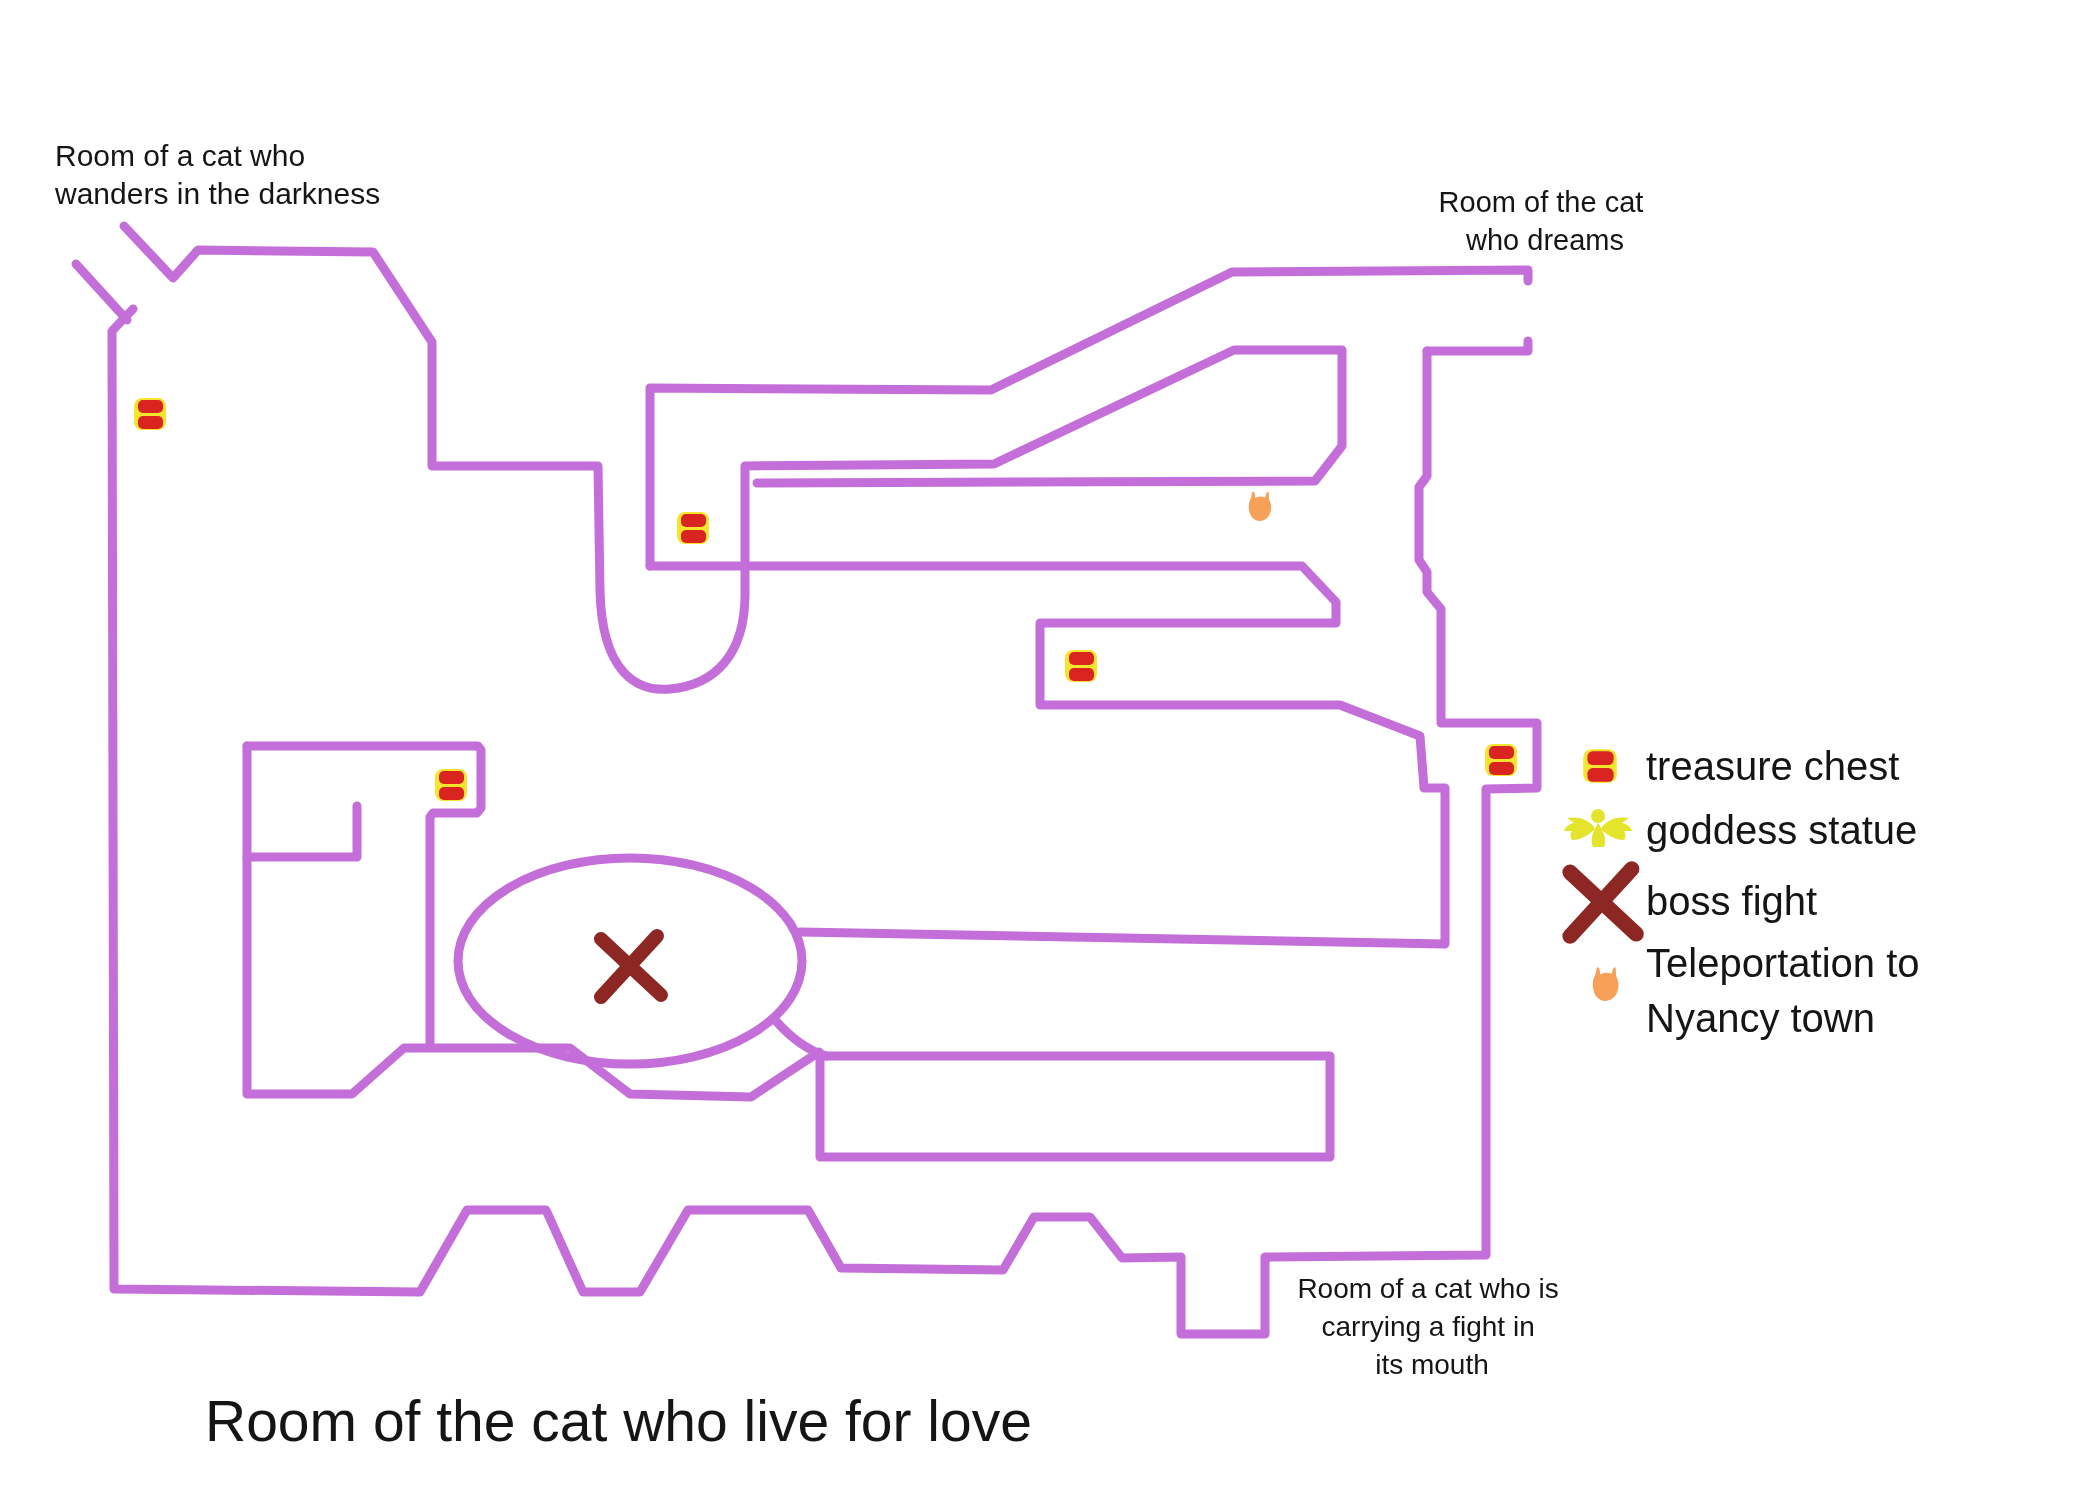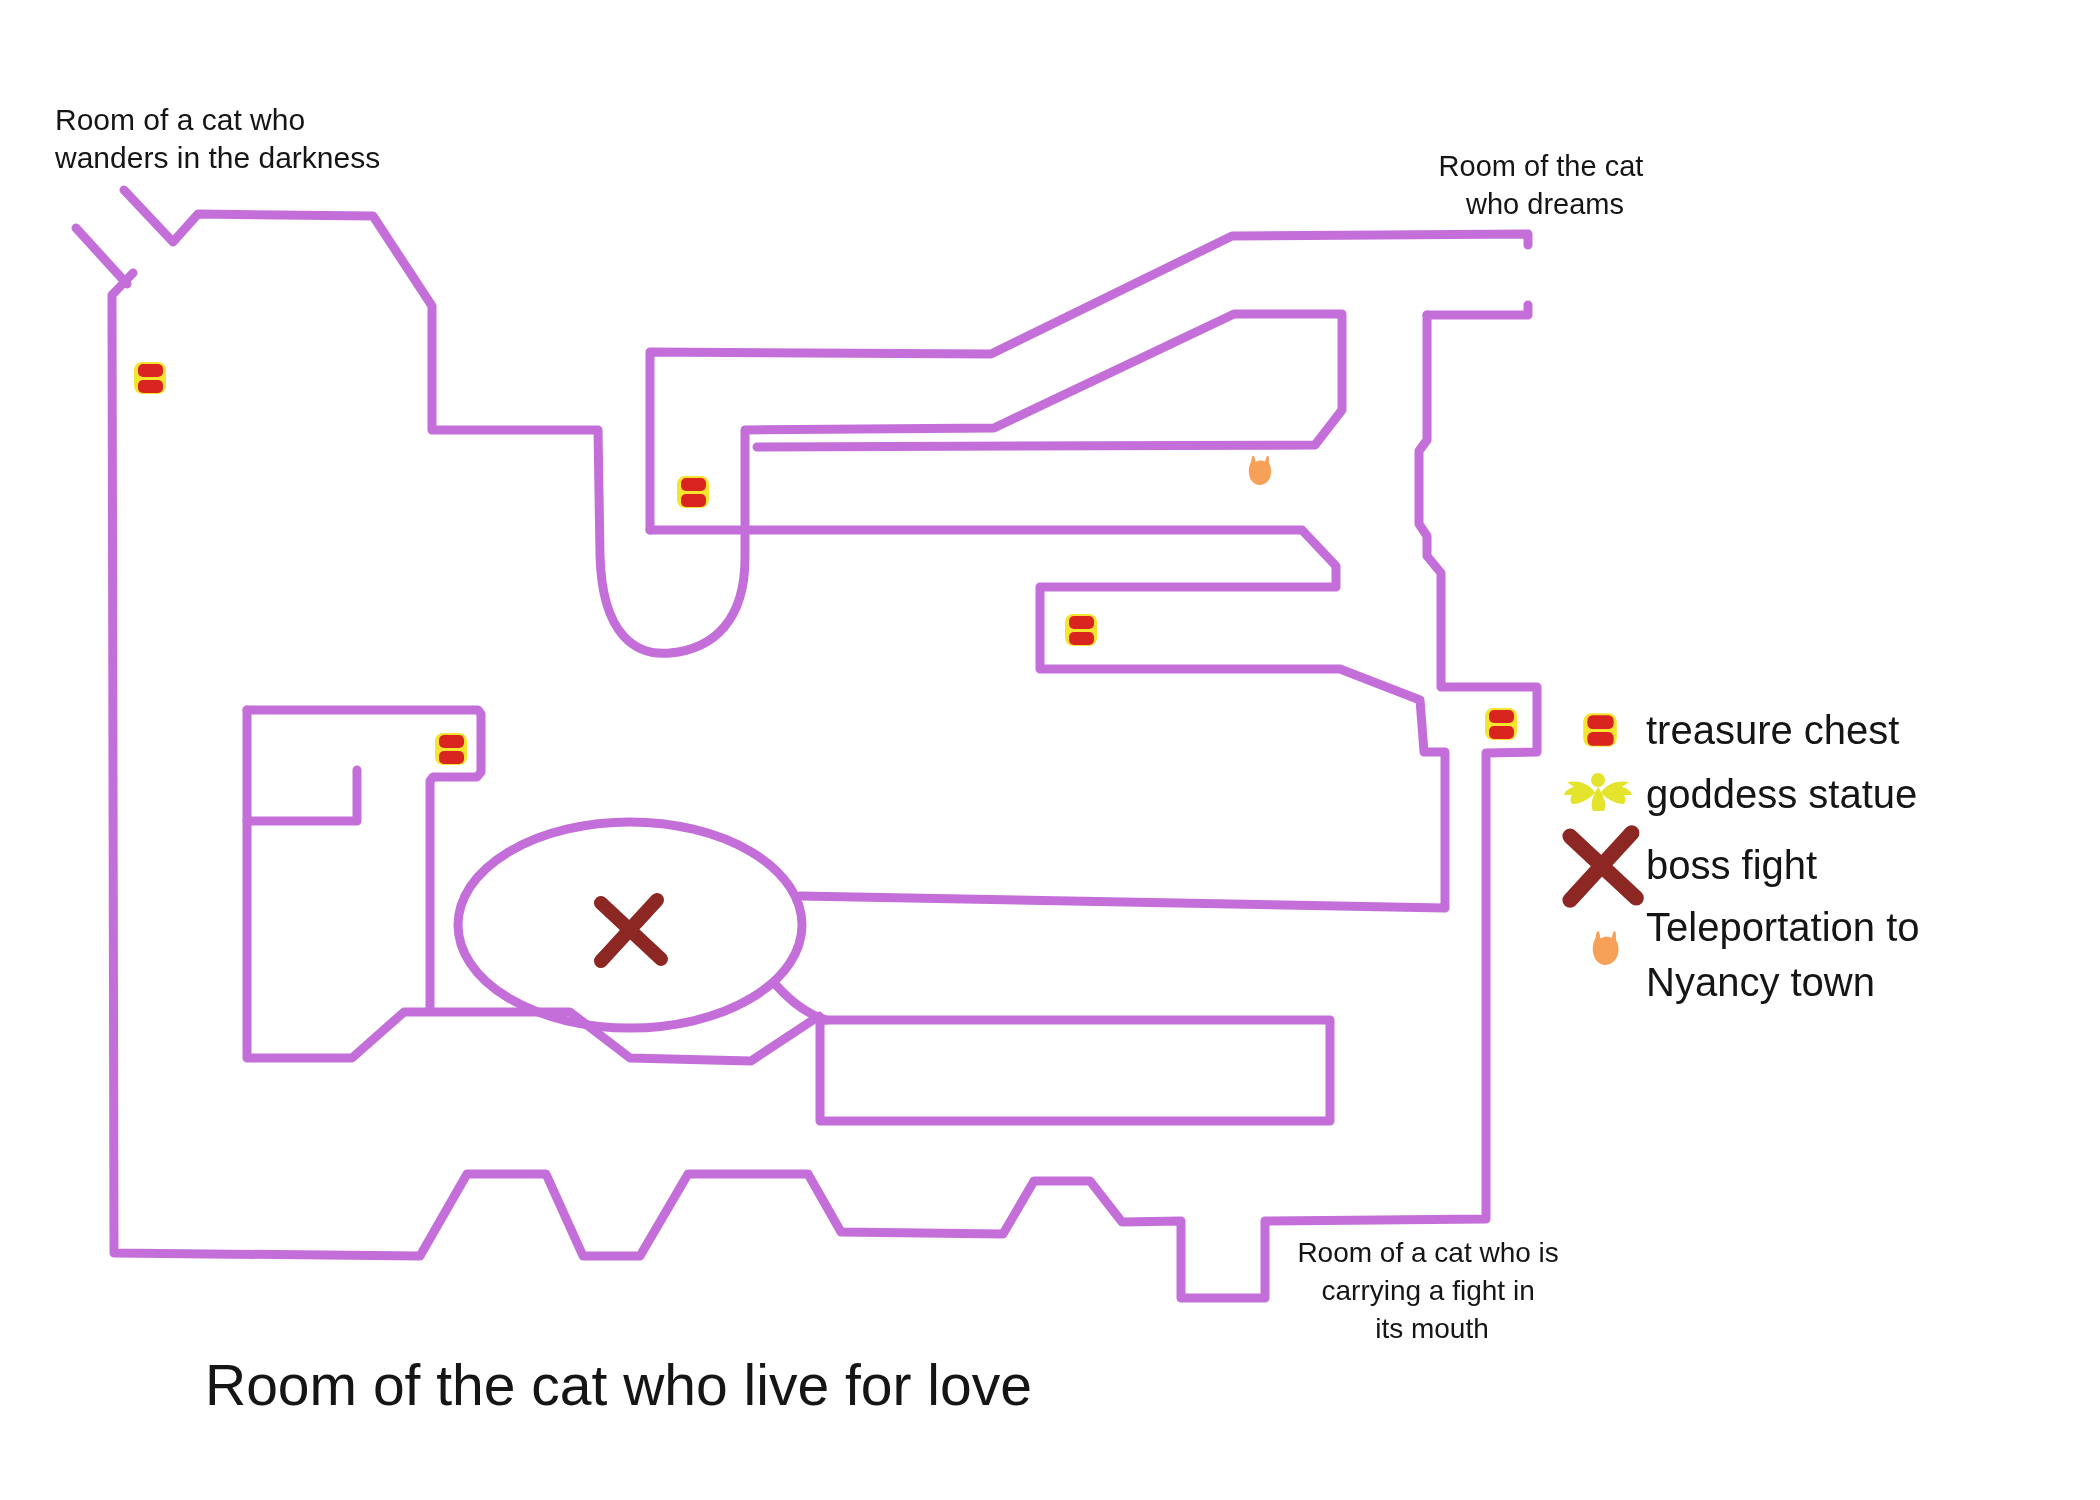--- a/index.html
+++ b/index.html
@@ -2,20 +2,21 @@
 <html><head>
 <meta charset="utf-8">
 <style>
   html,body{margin:0;padding:0;background:#ffffff;}
   .stage{
     position:relative;
     width:2100px;height:1445px;
     background:#ffffff;
     font-family:"Liberation Sans", sans-serif;
     overflow:hidden;
+    margin-top:36px;
   }
   svg.map{position:absolute;left:0;top:0;width:2100px;height:1500px;}
   .wall{fill:none;stroke:#c46fd9;stroke-width:9;stroke-linecap:round;stroke-linejoin:round;}
   .room-label{fill:#151515;font-family:"Liberation Sans",sans-serif;}
   .legend-label{fill:#151515;font-family:"Liberation Sans",sans-serif;font-size:40px;}
 </style>
 </head>
 <body>
 
 <div class="stage">

